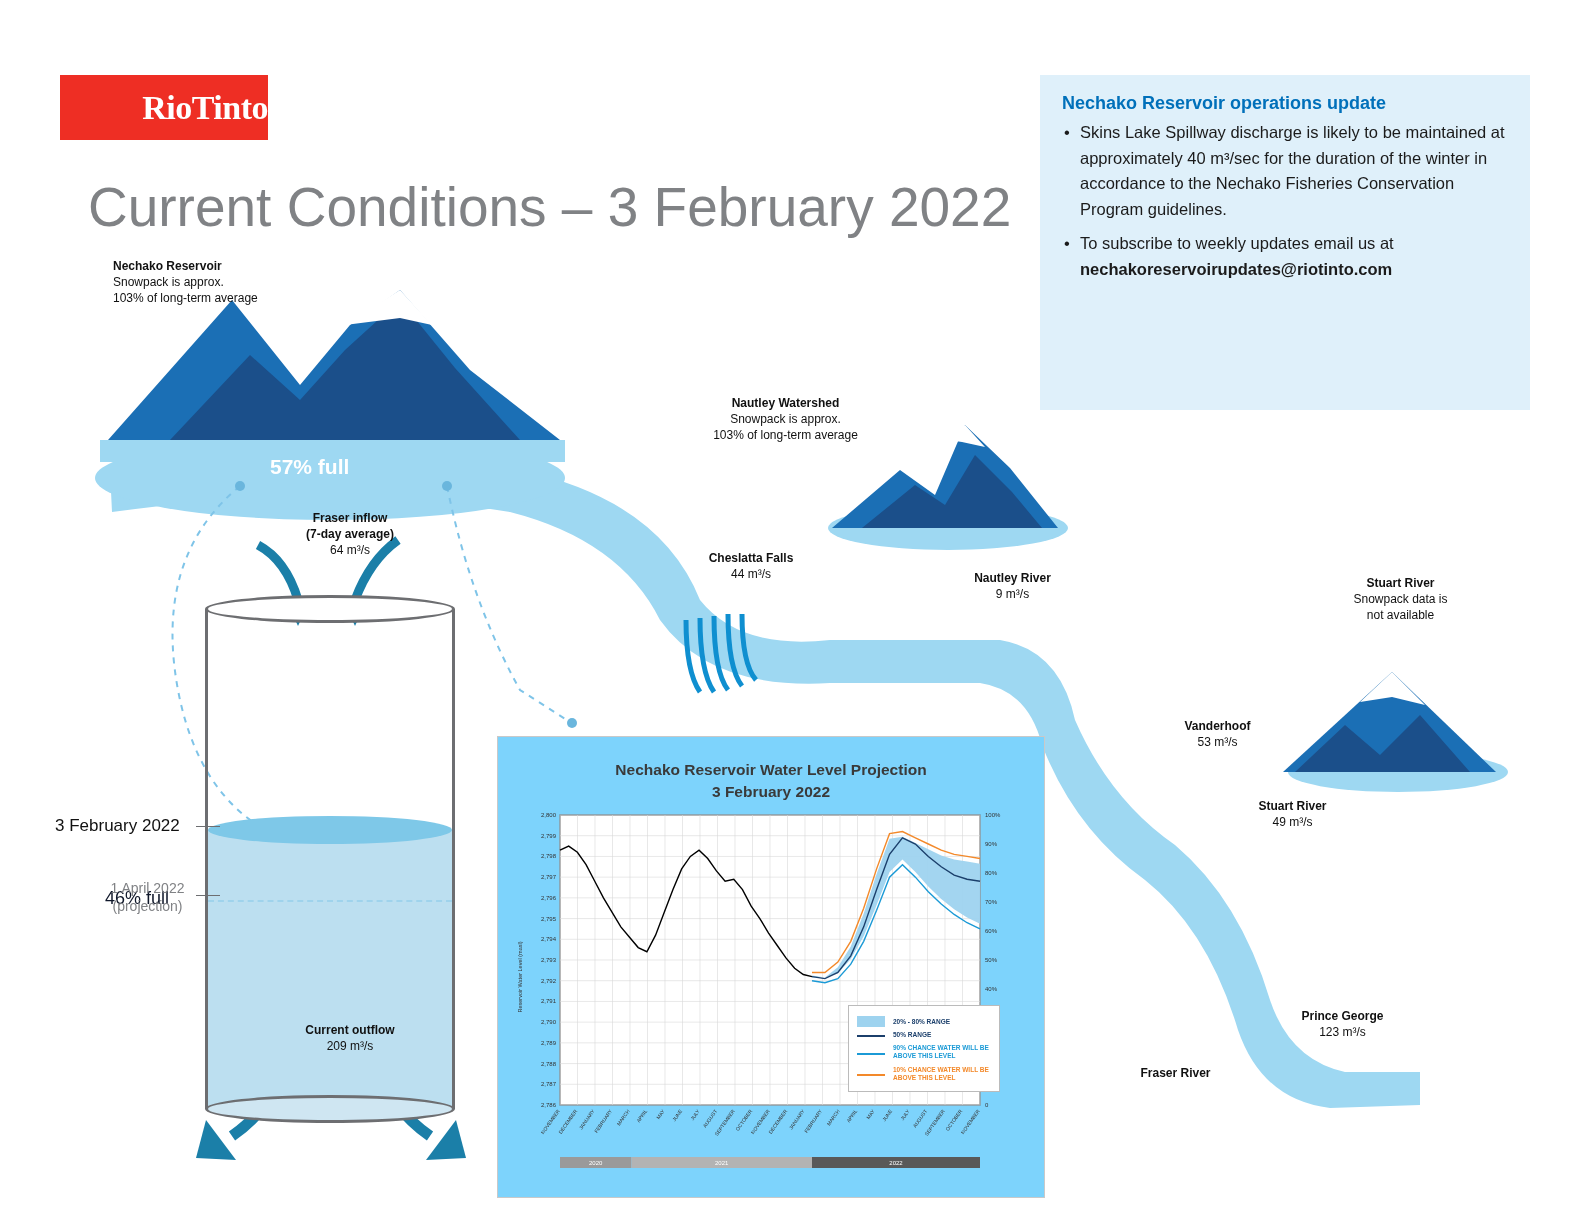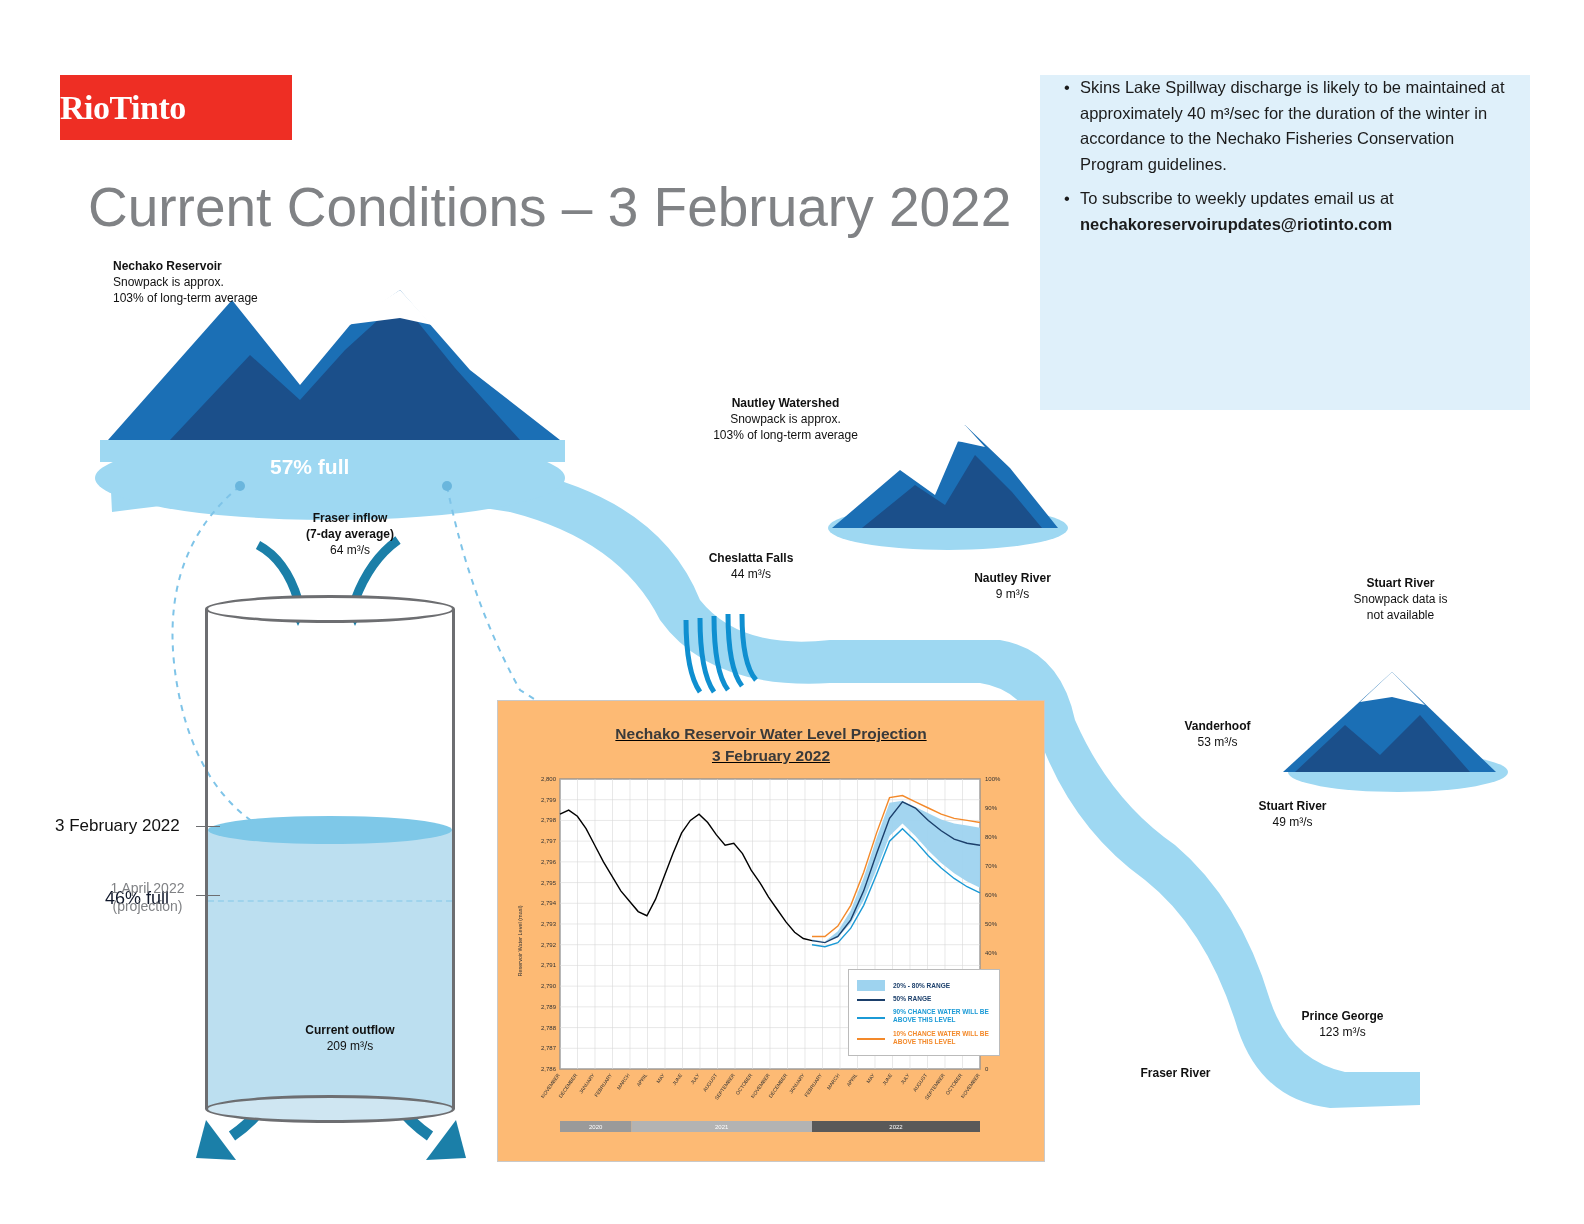--- a/index.html
+++ b/index.html
@@ -1,22 +1,22 @@
 <!DOCTYPE html>
 <html><head>
 <meta charset="utf-8">
 <style>
   html,body{margin:0;padding:0;}
   body{width:1584px;height:1224px;position:relative;background:#ffffff;
        font-family:"Liberation Sans", sans-serif;overflow:hidden;}
   .abs{position:absolute;}
 
   
-  #logo{left:60px;top:75px;width:232px;height:65px;background:#ee2e24;
-        display:flex;align-items:center;justify-content:flex-start;}
+  #logo{left:60px;top:75px;width:208px;height:65px;background:#ee2e24;
+        display:flex;align-items:center;justify-content:flex-end;}
   #logo span{color:#fff;font-family:"Liberation Serif",serif;font-weight:bold;
         font-size:34px;letter-spacing:-0.5px;}
 
   
   #title{left:88px;top:175px;font-size:55px;color:#808285;font-weight:400;white-space:nowrap;}
 
   
   #infobox{left:1040px;top:75px;width:490px;height:335px;background:#dff0fa;}
   #infobox h2{margin:0;padding:18px 22px 6px 22px;color:#0070ba;font-size:18px;}
   #infobox ul{margin:0;padding:0 22px 0 40px;list-style:none;}
@@ -50,21 +50,21 @@
   .t46{position:absolute;left:0;top:888px;width:250px;text-align:center;color:#0f172a;
        font-size:18px;font-weight:normal;padding-left:12px;}
   #date-left{left:55px;top:816px;font-size:17px;color:#111;}
   #date-left2{left:100px;top:880px;font-size:14px;color:#808285;text-align:center;width:95px;line-height:1.25;}
   .tick{position:absolute;background:#6d6e71;height:1px;}
 
   #inflow-lbl{left:250px;top:510px;width:200px;text-align:center;}
   #outflow-lbl{left:230px;top:1022px;width:240px;text-align:center;}
 
   
-  #chart{left:497px;top:700px;width:546px;height:460px;background:#fdba74;border:1px solid #c9c9c9;text-decoration:underline;}
+  #chart{left:497px;top:736px;width:546px;height:460px;background:#7dd3fc;border:1px solid #c9c9c9;}
   #chart .ct{margin-top:22px;text-align:center;font-size:15.5px;font-weight:bold;color:#3a3a3a;line-height:1.45;}
   .chart-inner{position:absolute;left:0;top:0;width:546px;height:460px;}
   .legend-box{position:absolute;left:350px;top:268px;width:150px;height:85px;background:#fff;border:1px solid #bbb;}
   .lg-row{position:absolute;font-size:6.5px;font-weight:bold;color:#1b3f6b;}
   .sw{position:absolute;}
 
   
   #nechako-lbl{left:113px;top:258px;}
   #nautley-lbl{left:678px;top:395px;width:215px;}
   #chesl-lbl{left:676px;top:550px;width:150px;}
@@ -143,20 +143,21 @@
   <path d="M456 1120 L426 1160 L466 1158 Z" fill="#1b7fa8"></path>
 </svg>
 
 <div class="abs" id="logo">
   <span>RioTinto</span>
 </div>
 
 <div class="abs" id="title">Current Conditions – 3 February 2022</div>
 
 <div class="abs" id="infobox">
+  <h2>Nechako Reservoir operations update</h2>
   <ul>
     <li>Skins Lake Spillway discharge is likely to be maintained at approximately 40 m³/sec for the duration of the winter in accordance to the Nechako Fisheries Conservation Program guidelines.</li>
     <li><span>To subscribe to weekly updates email us at </span><b>nechakoreservoirupdates@riotinto.com</b></li>
   </ul>
 </div>
 
 <div class="abs lbl" id="nechako-lbl">
   <div class="hd">Nechako Reservoir</div>
   <div>Snowpack is approx.</div>
   <div>103% of long-term average</div>

